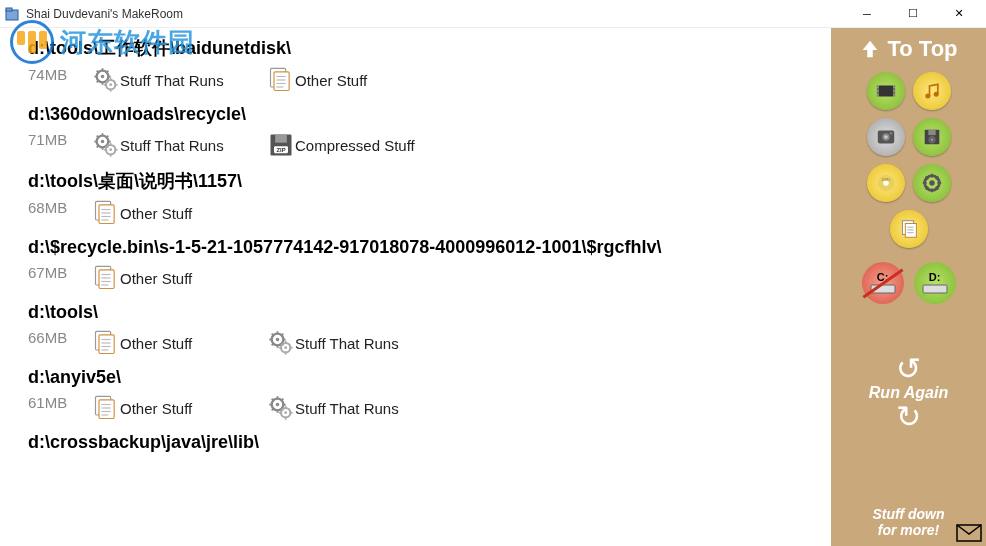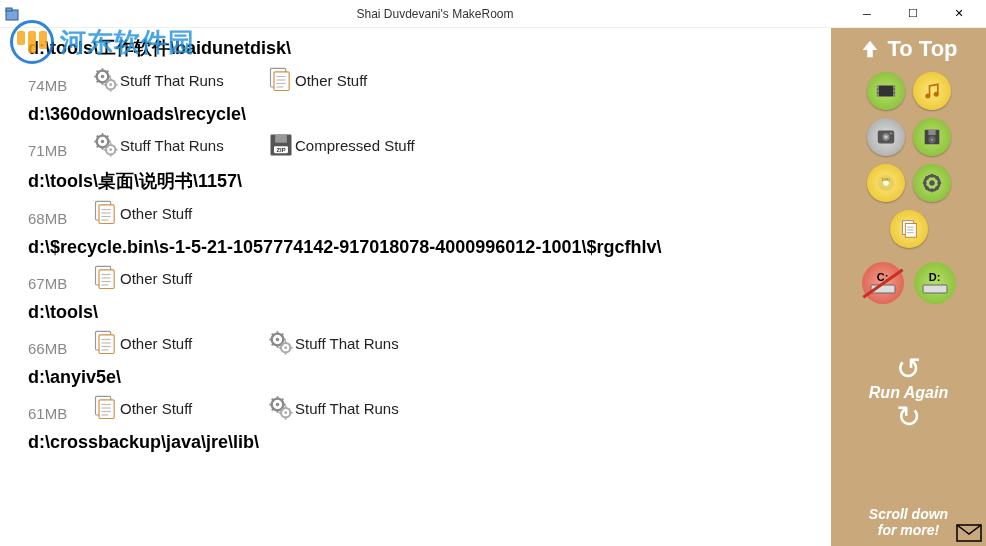--- a/index.html
+++ b/index.html
@@ -1,36 +1,36 @@
 <!DOCTYPE html>
 <html><head>
 <meta charset="utf-8">
 <style>
 * { margin: 0; padding: 0; box-sizing: border-box; font-family: Arial, sans-serif; }
 body { width: 986px; height: 546px; background: #fff; overflow: hidden; position: relative; }
 
-.titlebar { height: 28px; background: #fff; display: flex; align-items: center; padding: 9px 4px; border-bottom: 1px solid #eee; text-align: center; }
+.titlebar { height: 28px; background: #fff; display: flex; align-items: center; padding: 9px 4px; border-bottom: 1px solid #eee; }
 .titlebar-icon { width: 16px; height: 16px; margin-right: 6px; }
 .titlebar-text { font-size: 12px; color: #333; flex: 1; }
 .win-controls { display: flex; }
 .win-btn { width: 46px; height: 28px; display: flex; align-items: center; justify-content: center; cursor: pointer; font-size: 11px; }
 
 .watermark { position: absolute; top: 20px; left: 10px; z-index: 5; display: flex; align-items: center; opacity: 0.85; pointer-events: none; }
 .watermark-circle { width: 44px; height: 44px; border-radius: 50%; border: 3px solid #0a6fd6; position: relative; display: flex; align-items: center; justify-content: center; }
 .watermark-bars { display: flex; gap: 3px; }
 .watermark-bar { width: 8px; background: #f7a81b; border-radius: 2px; }
 .watermark-text { margin-left: 6px; font-size: 26px; font-weight: bold; color: #2a97dd; letter-spacing: 1px; }
 
 .main { display: flex; height: 518px; }
 .content { flex: 1; padding: 8px 28px; overflow: hidden; background: #fff; }
 .sidebar { width: 155px; background: #c9a97c; display: flex; flex-direction: column; align-items: center; padding: 8px 22px; position: relative; }
 
 .entry { margin-bottom: 10px; }
 .entry-path { font-size: 18px; font-weight: bold; color: #000; margin-bottom: 6px; }
-.entry-row { display: flex; align-items: flex-end; gap: 10px; }
+.entry-row { display: flex; align-items: flex-start; gap: 10px; }
 .entry-size { font-size: 15px; color: #888; width: 54px; }
 .category { display: flex; align-items: center; min-width: 165px; }
 .cat-icon { width: 28px; height: 28px; display: flex; align-items: center; justify-content: center; }
 .cat-label { font-size: 15px; color: #222; }
 
 .to-top { display: flex; align-items: center; gap: 6px; color: #fff; font-size: 22px; font-weight: bold; cursor: pointer; margin-bottom: 10px; }
 .filter-grid { display: flex; flex-wrap: wrap; gap: 8px; justify-content: center; margin-bottom: 14px; }
 .filter-btn { width: 38px; height: 38px; border-radius: 50%; display: flex; align-items: center; justify-content: center; cursor: pointer; box-shadow: 0 1px 2px rgba(0,0,0,0.3); }
 .fb-green { background: radial-gradient(#b8e068, #7db82e); }
 .fb-yellow { background: radial-gradient(#ffe680, #e6c020); }
@@ -338,21 +338,21 @@
       </div>
     </div>
 
     <div class="run-again">
       <div class="run-arrow">↺</div>
       <div class="run-again-text">Run Again</div>
       <div class="run-arrow" style="transform:scaleX(-1)">↺</div>
     </div>
 
     <div class="scroll-hint">
-      <span style="white-space:pre-line">Scroll down
+      <span style="white-space:pre-line">Stuff down
 for more!</span>
     </div>
     <span class="mail-icon-corner">
       <svg width="26" height="18" viewBox="0 0 26 18">
           <rect x="1" y="1" width="24" height="16" fill="none" stroke="#000" stroke-width="1.5"></rect>
           <path d="M1 1 L13 10 L25 1" fill="none" stroke="#000" stroke-width="1.5"></path>
         </svg>
     </span>
   </div>
 </div>

